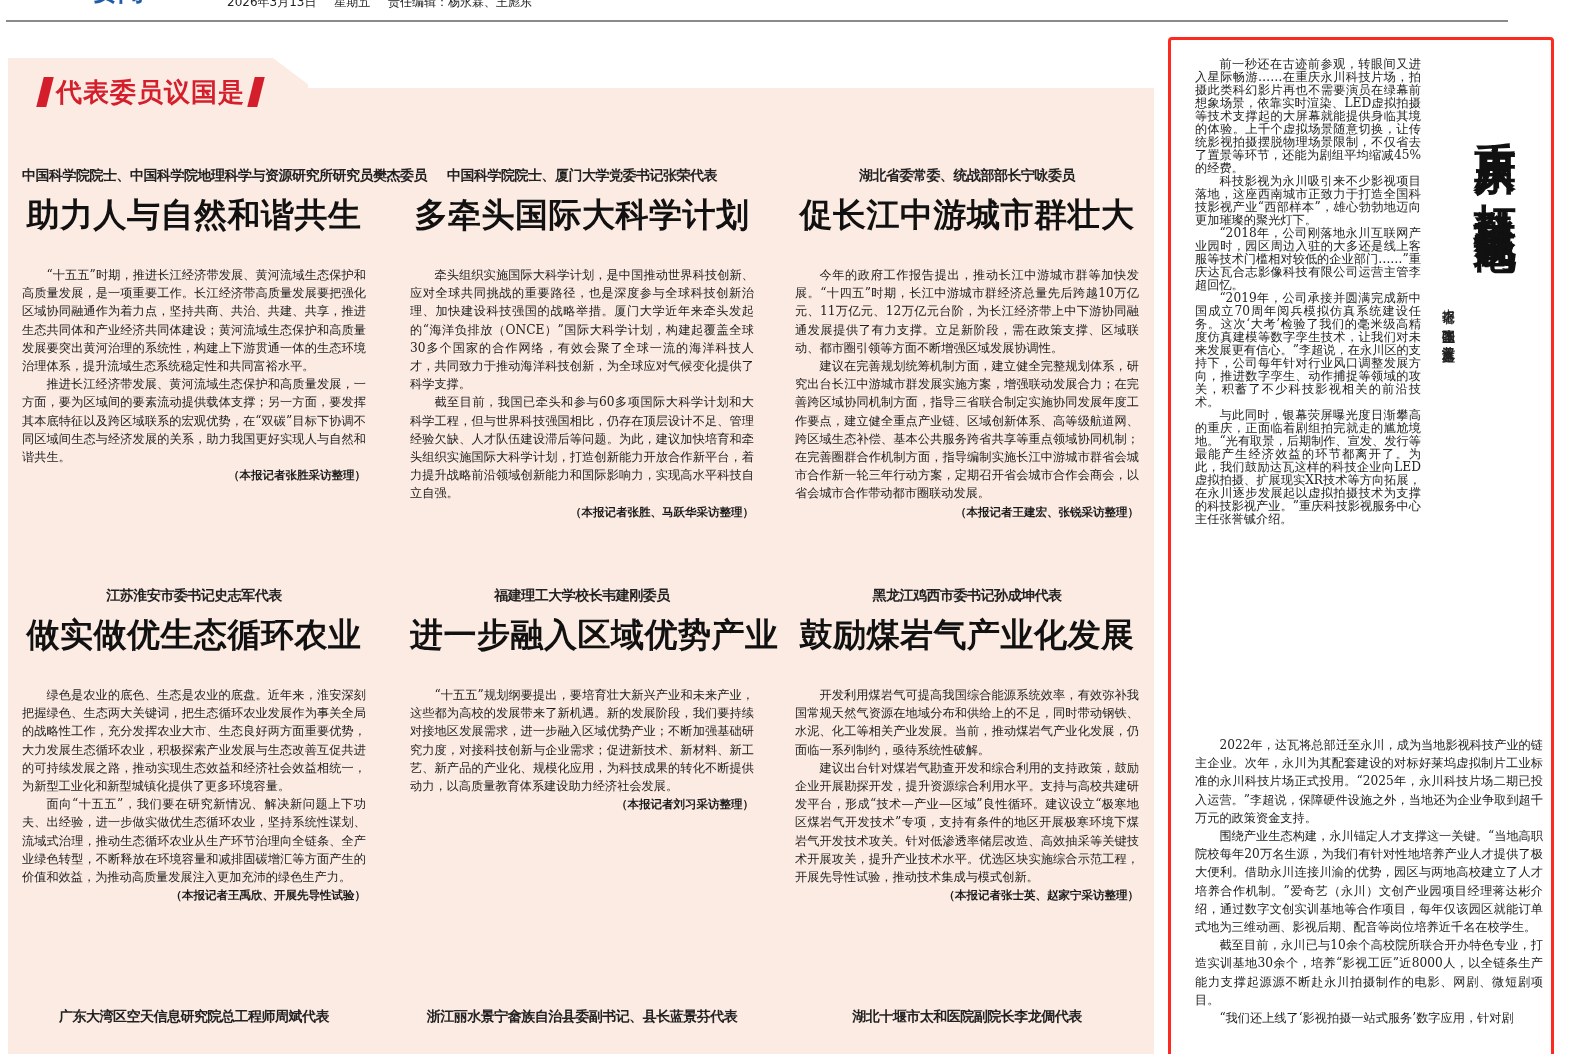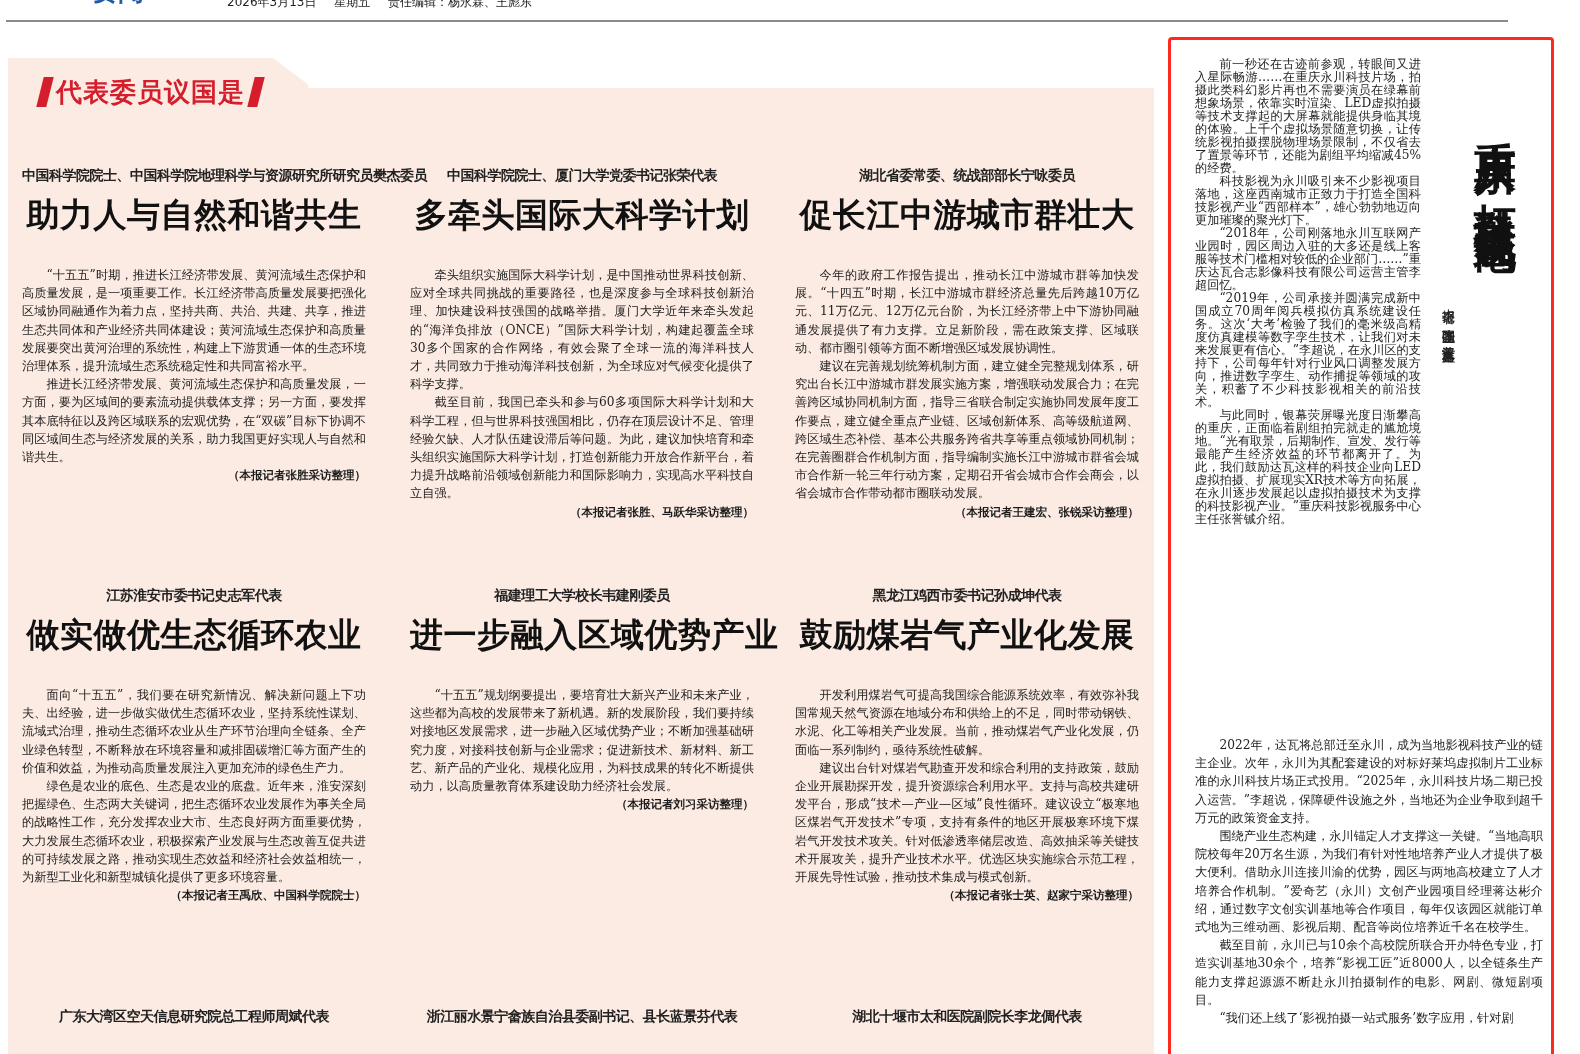--- a/index.html
+++ b/index.html
@@ -103,24 +103,24 @@
     <p>今年的政府工作报告提出，推动长江中游城市群等加快发展。“十四五”时期，长江中游城市群经济总量先后跨越10万亿元、11万亿元、12万亿元台阶，为长江经济带上中下游协同融通发展提供了有力支撑。立足新阶段，需在政策支撑、区域联动、都市圈引领等方面不断增强区域发展协调性。</p>
     <p>建议在完善规划统筹机制方面，建立健全完整规划体系，研究出台长江中游城市群发展实施方案，增强联动发展合力；在完善跨区域协同机制方面，指导三省联合制定实施协同发展年度工作要点，建立健全重点产业链、区域创新体系、高等级航道网、跨区域生态补偿、基本公共服务跨省共享等重点领域协同机制；在完善圈群合作机制方面，指导编制实施长江中游城市群省会城市合作新一轮三年行动方案，定期召开省会城市合作会商会，以省会城市合作带动都市圈联动发展。</p>
   </div>
   <div class="credit">（本报记者王建宏、张锐采访整理）</div>
 </div>
 
 <div class="article a4">
   <div class="kicker">江苏淮安市委书记史志军代表</div>
   <div class="headline">做实做优生态循环农业</div>
   <div class="body">
+    <p>绿色是农业的底色、生态是农业的底盘。近年来，淮安深刻把握绿色、生态两大关键词，把生态循环农业发展作为事关全局的战略性工作，充分发挥农业大市、生态良好两方面重要优势，大力发展生态循环农业，积极探索产业发展与生态改善互促共进的可持续发展之路，推动实现生态效益和经济社会效益相统一，为新型工业化和新型城镇化提供了更多环境容量。</p>
     <p>面向“十五五”，我们要在研究新情况、解决新问题上下功夫、出经验，进一步做实做优生态循环农业，坚持系统性谋划、流域式治理，推动生态循环农业从生产环节治理向全链条、全产业绿色转型，不断释放在环境容量和减排固碳增汇等方面产生的价值和效益，为推动高质量发展注入更加充沛的绿色生产力。</p>
-    <p>绿色是农业的底色、生态是农业的底盘。近年来，淮安深刻把握绿色、生态两大关键词，把生态循环农业发展作为事关全局的战略性工作，充分发挥农业大市、生态良好两方面重要优势，大力发展生态循环农业，积极探索产业发展与生态改善互促共进的可持续发展之路，推动实现生态效益和经济社会效益相统一，为新型工业化和新型城镇化提供了更多环境容量。</p>
   </div>
-  <div class="credit">（本报记者王禹欣、中国科学院院士）</div>
+  <div class="credit">（本报记者王禹欣、开展先导性试验）</div>
 </div>
 
 <div class="article a5">
   <div class="kicker">福建理工大学校长韦建刚委员</div>
   <div class="headline">进一步融入区域优势产业</div>
   <div class="body">
     <p>“十五五”规划纲要提出，要培育壮大新兴产业和未来产业，这些都为高校的发展带来了新机遇。新的发展阶段，我们要持续对接地区发展需求，进一步融入区域优势产业；不断加强基础研究力度，对接科技创新与企业需求；促进新技术、新材料、新工艺、新产品的产业化、规模化应用，为科技成果的转化不断提供动力，以高质量教育体系建设助力经济社会发展。</p>
   </div>
   <div class="credit">（本报记者刘习采访整理）</div>
 </div>

